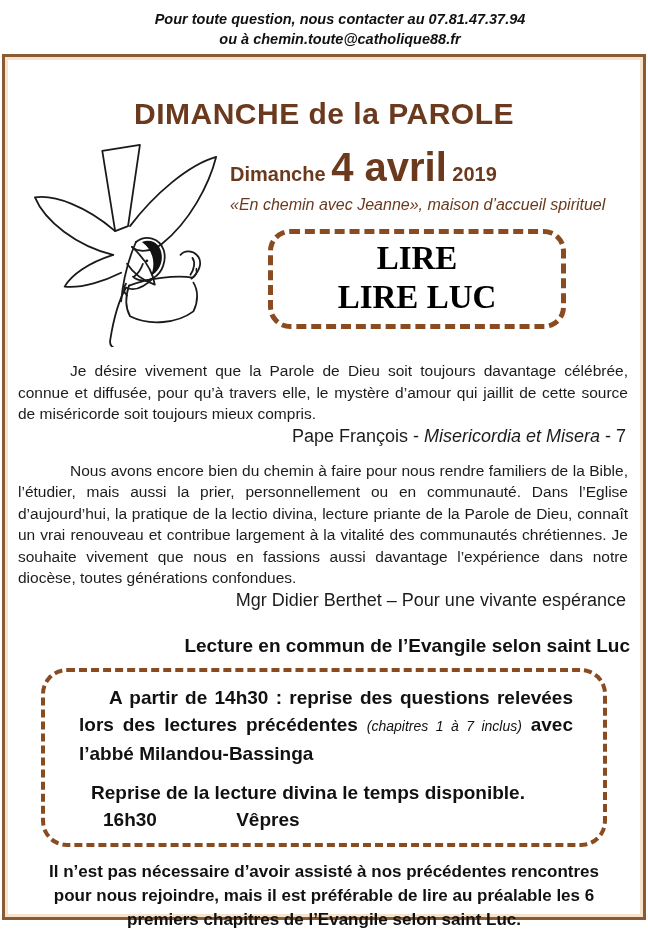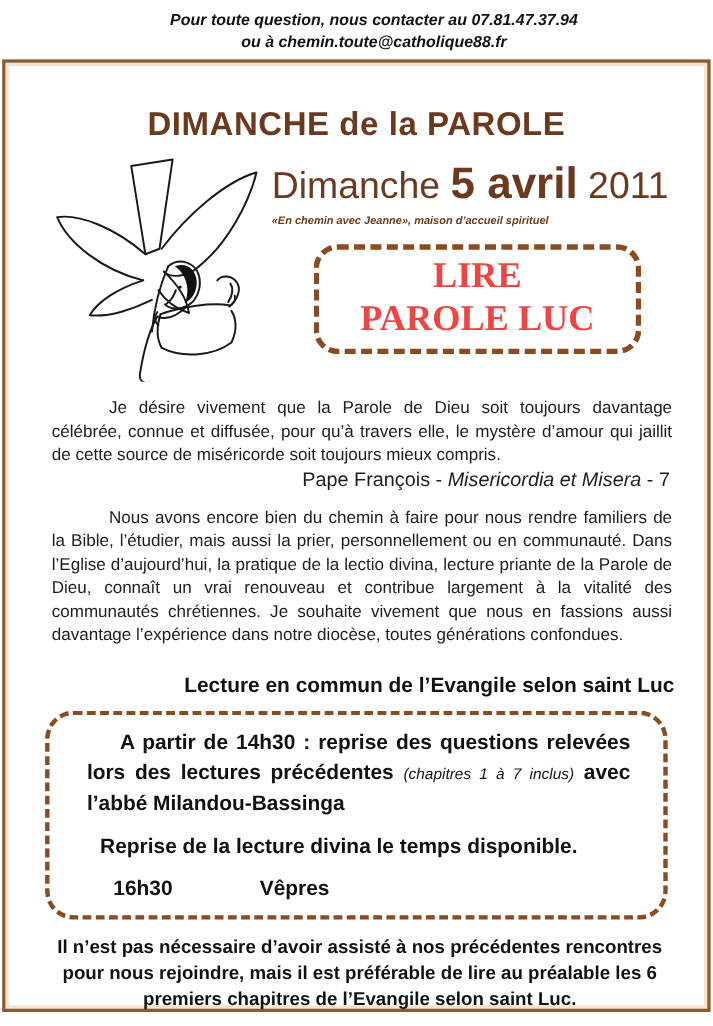--- a/index.html
+++ b/index.html
@@ -3,54 +3,54 @@
 <meta charset="utf-8">
 <style>
   * { margin: 0; padding: 0; box-sizing: border-box; }
   html, body { width: 648px; height: 933px; background: #ffffff; overflow: hidden; }
   body { font-family: "Liberation Sans", sans-serif; color: #1a1a1a; }
 
   .contact { text-align: center; padding-top: 9px; font-style: italic; font-weight: 600;
              font-size: 14.5px; line-height: 20px; color: #111; padding-left: 32px; }
 
   .frame { margin: 5px 2px 0 2px; height: 866px; border: 3px solid #8a5a33;
-           box-shadow: inset 0 0 0 3px #f6e3cb; position: relative; padding: 0 30px; }
+           box-shadow: inset 0 0 0 3px #f6e3cb; position: relative; padding: 0 13px; }
 
   .title { margin-top: 40px; text-align: center; font-size: 30px; font-weight: bold;
            letter-spacing: 0.5px; color: #6b3a1e; }
 
   .hero { position: relative; height: 212px; margin-top: 4px; }
   .drawing { position: absolute; left: 8px; top: 2px; width: 212px; height: 210px; }
 
   .date-line { margin-left: 212px; padding-top: 10px; color: #6b3a1e; white-space: nowrap; }
-  .date-prefix, .date-year { font-size: 34px; font-weight: normal; }
+  .date-prefix, .date-year { font-size: 20px; font-weight: bold; }
   .date-day { font-size: 40px; font-weight: bold; }
 
-  .subtitle { margin-left: 212px; margin-top: 6px; font-size: 10px; font-weight: bold;
+  .subtitle { margin-left: 212px; margin-top: 6px; font-size: 16px; font-weight: normal;
               font-style: italic; color: #6b3a1e; }
 
   .badge { margin-left: 250px; margin-top: 15px; width: 298px; border: 5px dashed #8a4b21;
            border-radius: 22px; text-align: center; padding: 5px 0 7px 0;
            font-family: "Liberation Serif", serif; font-weight: bold; font-size: 33px;
-           line-height: 39px; color: #ef4444; }
+           line-height: 39px; color: #000000; }
 
-  .quote { margin: 13px 2px 0 12px; font-size: 15.5px; line-height: 21.5px;
+  .quote { margin: 13px 2px 0 0; font-size: 15.5px; line-height: 21.5px;
            text-align: justify; text-indent: 52px; color: #1c1c1c; }
   .attrib { margin-right: 4px; margin-top: 1px; text-align: right; font-size: 18px; color: #1c1c1c; }
   .attrib .work { font-style: italic; }
 
   .section-heading { margin-top: 24px; text-align: right; font-size: 19px; font-weight: bold; color: #111; }
 
   .program { margin: 11px auto 0 auto; width: 566px; border: 4px dashed #8a4b21;
              border-radius: 26px; padding: 12px 30px 10px 34px; }
   .program p { font-size: 19px; font-weight: bold; line-height: 27px; color: #111; }
   .prog-item1 { text-indent: 30px; text-align: justify; }
   .prog-note { font-size: 14px; font-weight: normal; font-style: italic; }
   .prog-item2 { margin-top: 12px; text-indent: 12px; }
-  .prog-item3 { margin-top: 12px; text-indent: 12px; }
+  .prog-item3 { text-indent: 12px; }
   .prog-time { display: inline-block; }
   .prog-label { display: inline-block; margin-left: 62px; }
 
   .footer-note { margin: 13px auto 0 auto; width: 584px; text-align: center;
                  font-size: 17px; font-weight: bold; line-height: 24px; color: #111; }
 </style>
 </head>
 <body>
 
 <div class="contact">
@@ -86,35 +86,36 @@
 
       <path d="M103,150 C122,143 150,139 167,142 C174,136 177,127 173,121 C168,114 159,114 155,119"></path>
       <path d="M103,150 C99,162 99,172 104,181 C124,191 152,188 168,176 C173,166 173,155 168,147"></path>
       <path d="M165,139 C169,133 170,126 167,122"></path>
 
       <path d="M100,148 C97,152 97,157 101,160"></path>
       <path d="M166,143 C170,141 172,137 171,133"></path>
     </svg>
 
     <div class="date-line">
-      <span class="date-prefix">Dimanche </span><span class="date-day">5 avril</span><span class="date-year"> 2011</span>
+      <span class="date-prefix">Dimanche </span><span class="date-day">4 avril</span><span class="date-year"> 2019</span>
     </div>
 
     <div class="subtitle">«En chemin avec Jeanne», maison d’accueil spirituel</div>
 
     <div class="badge">
       <div>LIRE</div>
-      <div>PAROLE LUC</div>
+      <div>LIRE LUC</div>
     </div>
   </div>
 
   <p class="quote">Je désire vivement que la Parole de Dieu soit toujours davantage célébrée, connue et diffusée, pour qu’à travers elle, le mystère d’amour qui jaillit de cette source de miséricorde soit toujours mieux compris.</p>
   <div class="attrib"><span>Pape François - </span><span class="work">Misericordia et Misera</span><span> - 7</span></div>
 
   <p class="quote">Nous avons encore bien du chemin à faire pour nous rendre familiers de la Bible, l’étudier, mais aussi la prier, personnellement ou en communauté. Dans l’Eglise d’aujourd’hui, la pratique de la lectio divina, lecture priante de la Parole de Dieu, connaît un vrai renouveau et contribue largement à la vitalité des communautés chrétiennes. Je souhaite vivement que nous en fassions aussi davantage l’expérience dans notre diocèse, toutes générations confondues.</p>
+  <div class="attrib">Mgr Didier Berthet – Pour une vivante espérance</div>
 
   <div class="section-heading">Lecture en commun de l’Evangile selon saint Luc</div>
 
   <div class="program">
     <p class="prog-item1"><span>A partir de 14h30 : reprise des questions relevées lors des lectures précédentes </span><span class="prog-note">(chapitres 1 à 7 inclus)</span><span>  avec l’abbé Milandou-Bassinga</span></p>
     <p class="prog-item2">Reprise de la lecture divina le temps disponible.</p>
     <p class="prog-item3">
       <span class="prog-time">16h30</span>
       <span class="prog-label">Vêpres</span>
     </p>

